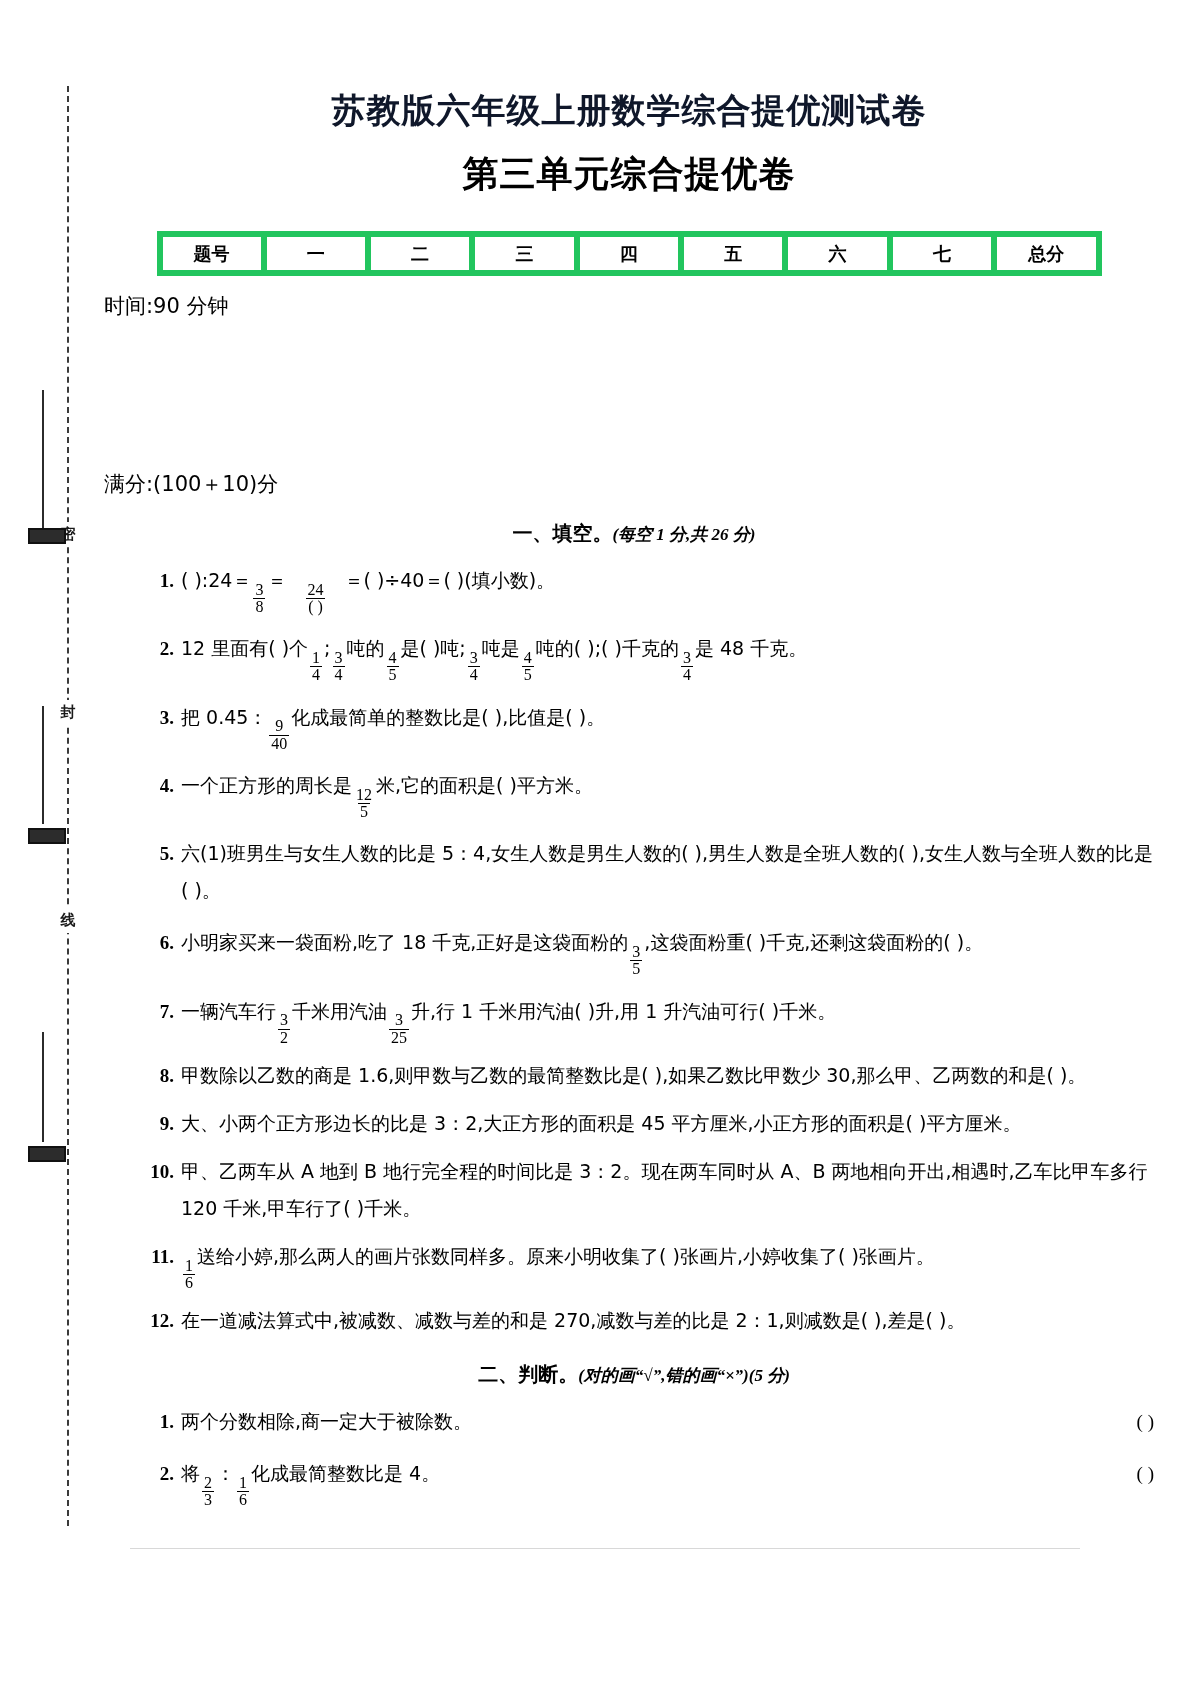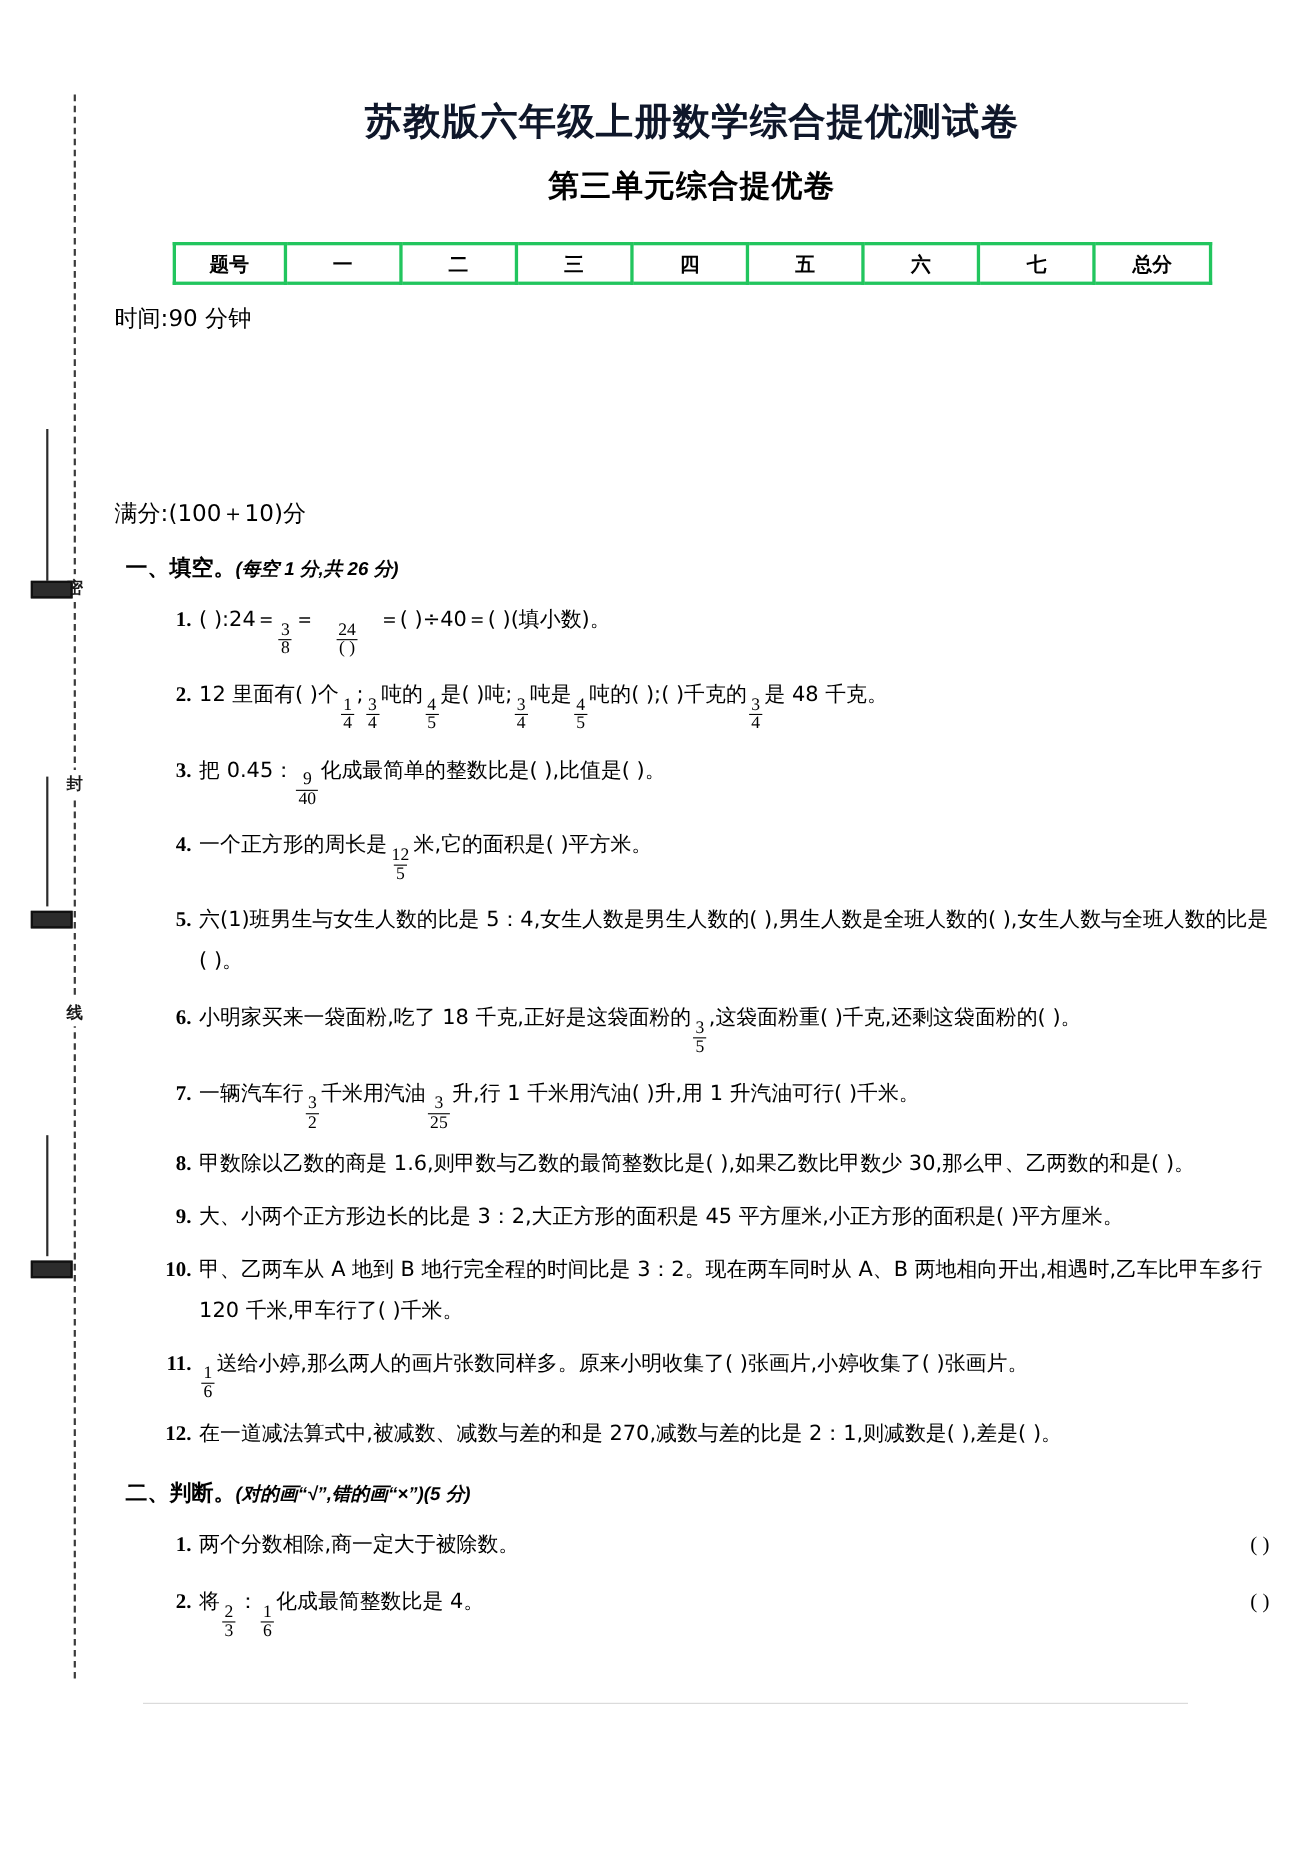--- a/index.html
+++ b/index.html
@@ -95,35 +95,35 @@
     font-family: "DejaVu Sans", sans-serif;
     font-size: 34px;
     font-weight: 700;
     letter-spacing: 1px;
     color: #0f172a;
   }
   .title-sub {
     margin-top: 16px;
     text-align: center;
     font-family: "DejaVu Sans", sans-serif;
-    font-size: 28px;
+    font-size: 36px;
     font-weight: 700;
     letter-spacing: 1px;
     color: #000;
   }
 
   
   table.score {
     margin: 32px auto 0 auto;
     border-collapse: collapse;
     width: 945px;
     table-layout: fixed;
   }
   table.score td {
-    border: 3px solid #22c55e;
+    border: 6px solid #22c55e;
     height: 31px;
     text-align: center;
     font-family: "DejaVu Sans", sans-serif;
     font-size: 18px;
     font-weight: 700;
     color: #000;
   }
   table.score td.head { width: 96px; }
 
   .exam-meta {
@@ -134,24 +134,25 @@
     font-size: 21px;
     font-family: "DejaVu Sans", sans-serif;
     color: #000;
     flex-direction: column;
   }
 
   
   .section-head {
     margin-top: 22px;
     margin-left: 10px;
-    font-family: Liberation Sans, sans-serif;
+    font-family: Liberation Serif, serif;
     font-size: 20px;
     font-weight: 700;
     color: #000;
+    text-align: center;
   }
   .section-head .note {
     font-size: 17px;
     font-weight: 700;
     font-style: italic;
   }
 
   ol.qlist {
     list-style: none;
     margin: 0;

